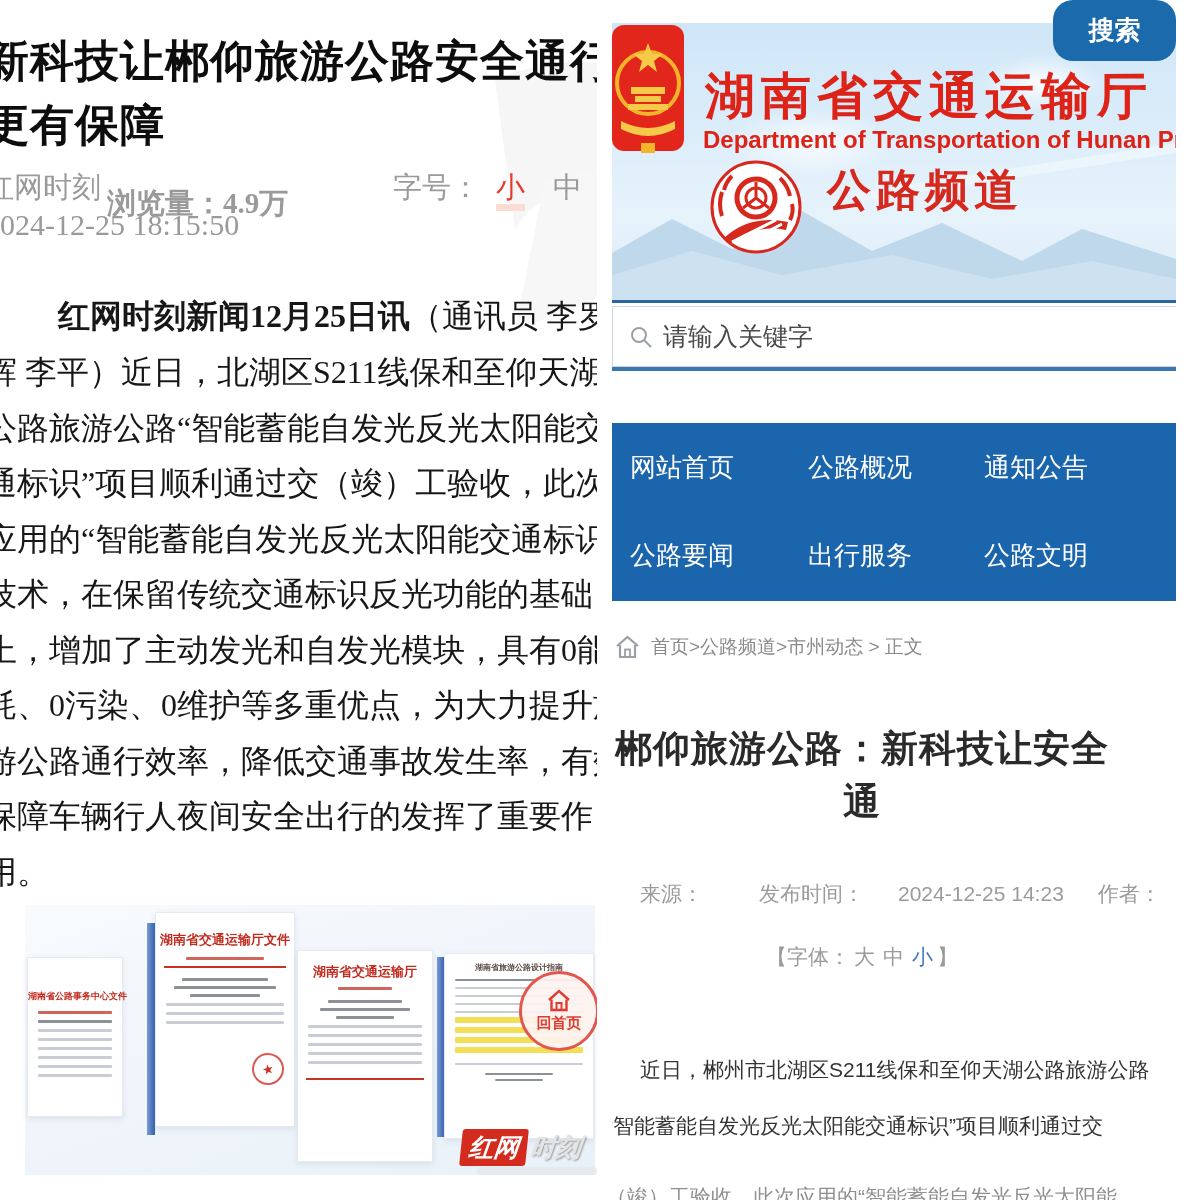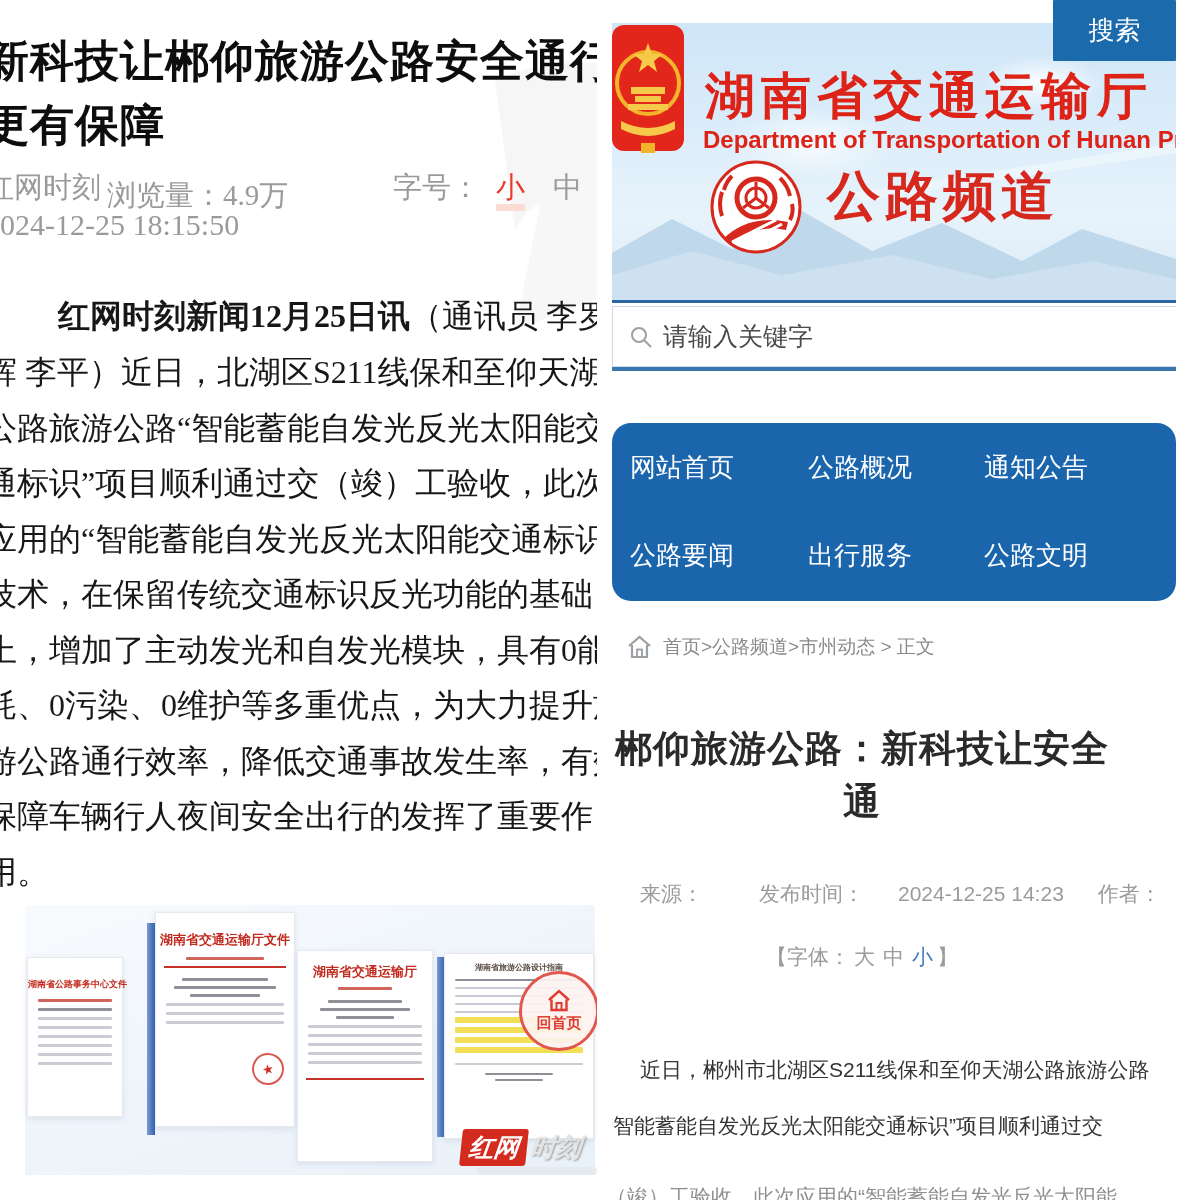--- a/index.html
+++ b/index.html
@@ -12,21 +12,21 @@
   .lp-inner { position:absolute; left:-15px; top:0; width:660px; height:1200px; }
 
   .lp-watermark { position:absolute; left:470px; top:40px; width:220px; height:300px; opacity:.55; }
   .lp-title { position:absolute; left:0; white-space:nowrap; font-weight:700; color:#0d0d0d;
               font-size:44px; letter-spacing:1px; font-family:"Liberation Sans",sans-serif; }
   .lp-t1 { top:32px; } .lp-t2 { top:96px; }
 
   .lp-meta { position:absolute; top:168px; left:0; width:660px; height:40px;
              font-family:"Liberation Serif", serif; font-size:29px; color:#9a9a9a; }
   .lp-src { position:absolute; left:0; top:0; }
-  .lp-views { position:absolute; left:122px; top:8px; }
+  .lp-views { position:absolute; left:122px; top:16px;font-weight:bold; }
   .lp-fs { position:absolute; left:408px; top:0; white-space:nowrap; }
   .lp-fs .fs-s { color:#e8392b; margin-left:16px; border-bottom:7px solid #fbdcd3; padding-bottom:1px; }
   .lp-fs .fs-m { color:#9a9a9a; margin-left:28px; }
   .lp-date { position:absolute; left:0; top:208px; font-family:"Liberation Serif",serif;
              font-size:30px; color:#9a9a9a; }
 
   .lp-body-line { position:absolute; left:0; white-space:nowrap; font-family:"Liberation Serif",serif;
                   font-size:32px; color:#171717; }
   .lp-body-line b { font-weight:700; }
 
@@ -64,44 +64,44 @@
             border-bottom:3px solid #2b66a0;
             background:
               radial-gradient(90px 40px at 430px 60px, rgba(255,255,255,.9), rgba(255,255,255,0) 70%),
               radial-gradient(120px 50px at 200px 120px, rgba(255,255,255,.8), rgba(255,255,255,0) 70%),
               linear-gradient(180deg,#cfe6f7 0%, #dcedfa 40%, #e7f3fb 70%, #dcebf8 100%); }
   .banner svg.scene { position:absolute; left:0; top:0; }
   .org-cn { position:absolute; left:93px; top:40px; font-size:50px; font-weight:700; color:#dd2217;
             letter-spacing:6px; white-space:nowrap; }
   .org-en { position:absolute; left:91px; top:103px; font-size:24px; font-weight:700; color:#dd2217;
             white-space:nowrap; letter-spacing:0px; }
-  .chan-cn { position:absolute; left:215px; top:138px; font-size:53px; font-weight:700; color:#d7281e;
+  .chan-cn { position:absolute; left:215px; top:138px; font-size:44px; font-weight:700; color:#d7281e;
              letter-spacing:5px; white-space:nowrap; }
   .chan-en { position:absolute; left:218px; top:200px; font-size:37px; font-weight:500; color:#3c3c3c;
              letter-spacing:3px; white-space:nowrap; }
   .emblem { position:absolute; left:-1px; top:2px; }
   .wheel-logo { position:absolute; left:98px; top:137px; }
 
   .search-row { position:absolute; left:0; top:306px; width:564px; height:61px; background:#fff;
                 border:1px solid #cfd8e2; border-right:none; }
   .search-underline { position:absolute; left:0; top:367px; width:564px; height:4px; background:#3a77b0; }
   .search-icon { position:absolute; left:16px; top:18px; }
   .search-input { position:absolute; left:50px; top:0; width:380px; height:59px; border:none; outline:none;
                   font-size:25px; color:#4a4a4a; font-family:"Liberation Sans",sans-serif; background:transparent; }
   .search-input::placeholder { color:#4a4a4a; opacity:1; }
   .search-btn { position:absolute; left:441px; top:0; width:123px; height:61px; background:#1b6aab;
-                border:none; border-radius:1px; color:#fff; font-size:26px; font-weight:400;
+                border:none; border-radius:20px; color:#fff; font-size:26px; font-weight:700;
                 font-family:"Liberation Sans",sans-serif; cursor:pointer; }
 
-  .nav { position:absolute; left:0; top:423px; width:564px; height:178px; background:#1b65ad;border-radius:19px; }
+  .nav { position:absolute; left:0; top:423px; width:564px; height:178px; background:#1b65ad; }
   .nav-item { position:absolute; color:#fff; font-size:26px; white-space:nowrap; cursor:pointer; }
   .nv-c1 { left:18px; } .nv-c2 { left:196px; } .nv-c3 { left:372px; }
   .nv-r1 { top:27px; } .nv-r2 { top:115px; }
 
-  .crumbs { position:absolute; left:14px; top:634px; display:flex; align-items:center; gap:10px;
+  .crumbs { position:absolute; left:2px; top:634px; display:flex; align-items:center; gap:10px;
             color:#8a8a8a; font-size:19px; }
   .article-title { position:absolute; left:0; top:722px; width:500px; text-align:center; font-weight:700;
                    color:#2a2a2a; font-size:37px; line-height:53px; letter-spacing:1px; }
   .article-meta { position:absolute; left:0; top:880px; width:510px; text-align:center; color:#9b9b9b;
                   font-size:21px; white-space:nowrap; }
   .article-meta span { margin-right:6px;margin-left:28px; }
   .article-meta .gap { margin-right:28px; }
   .fontbar { position:absolute; left:0; top:943px; width:500px; text-align:center; color:#9b9b9b; font-size:21px; }
   .fontbar span { margin:0 4px; }
   .fontbar .blue { color:#4178be; }
@@ -141,21 +141,21 @@
       <div class="lp-body-line" style="top:573px;">技术，在保留传统交通标识反光功能的基础</div>
       <div class="lp-body-line" style="top:629px;">上，增加了主动发光和自发光模块，具有0能</div>
       <div class="lp-body-line" style="top:684px;">耗、0污染、0维护等多重优点，为大力提升旅</div>
       <div class="lp-body-line" style="top:740px;">游公路通行效率，降低交通事故发生率，有效</div>
       <div class="lp-body-line" style="top:795px;">保障车辆行人夜间安全出行的发挥了重要作</div>
       <div class="lp-body-line" style="top:851px;">用。</div>
 
       <div class="lp-fig">
 
         <div class="doc" style="left:2px; top:52px; width:96px; height:160px;">
-          <span class="doc-title-red" style="font-size:9px; margin-top:20px;">湖南省公路事务中心文件</span>
+          <span class="doc-title-red" style="font-size:9px; margin-top:32px;">湖南省公路事务中心文件</span>
           <div class="strip red" style="margin-top:8px;"></div>
           <div class="strip dark"></div>
             <div class="strip"></div>
             <div class="strip"></div>
           <div class="strip"></div>
             <div class="strip"></div>
             <div class="strip"></div>
             <div class="strip"></div>
         </div>
 

